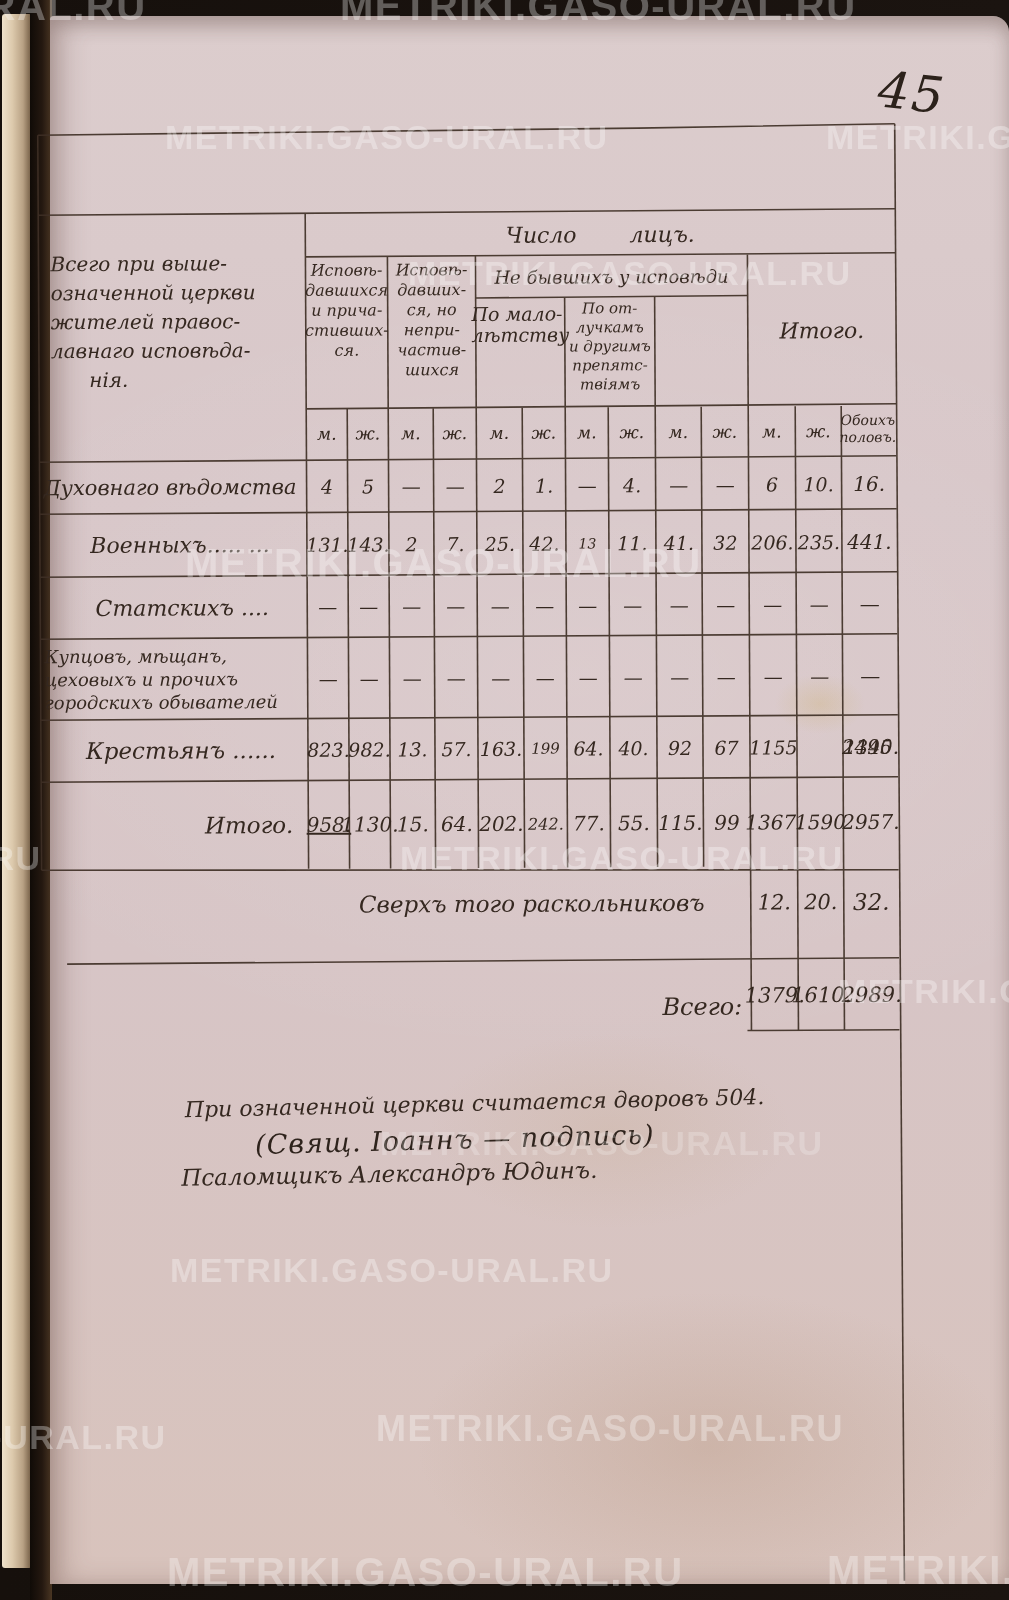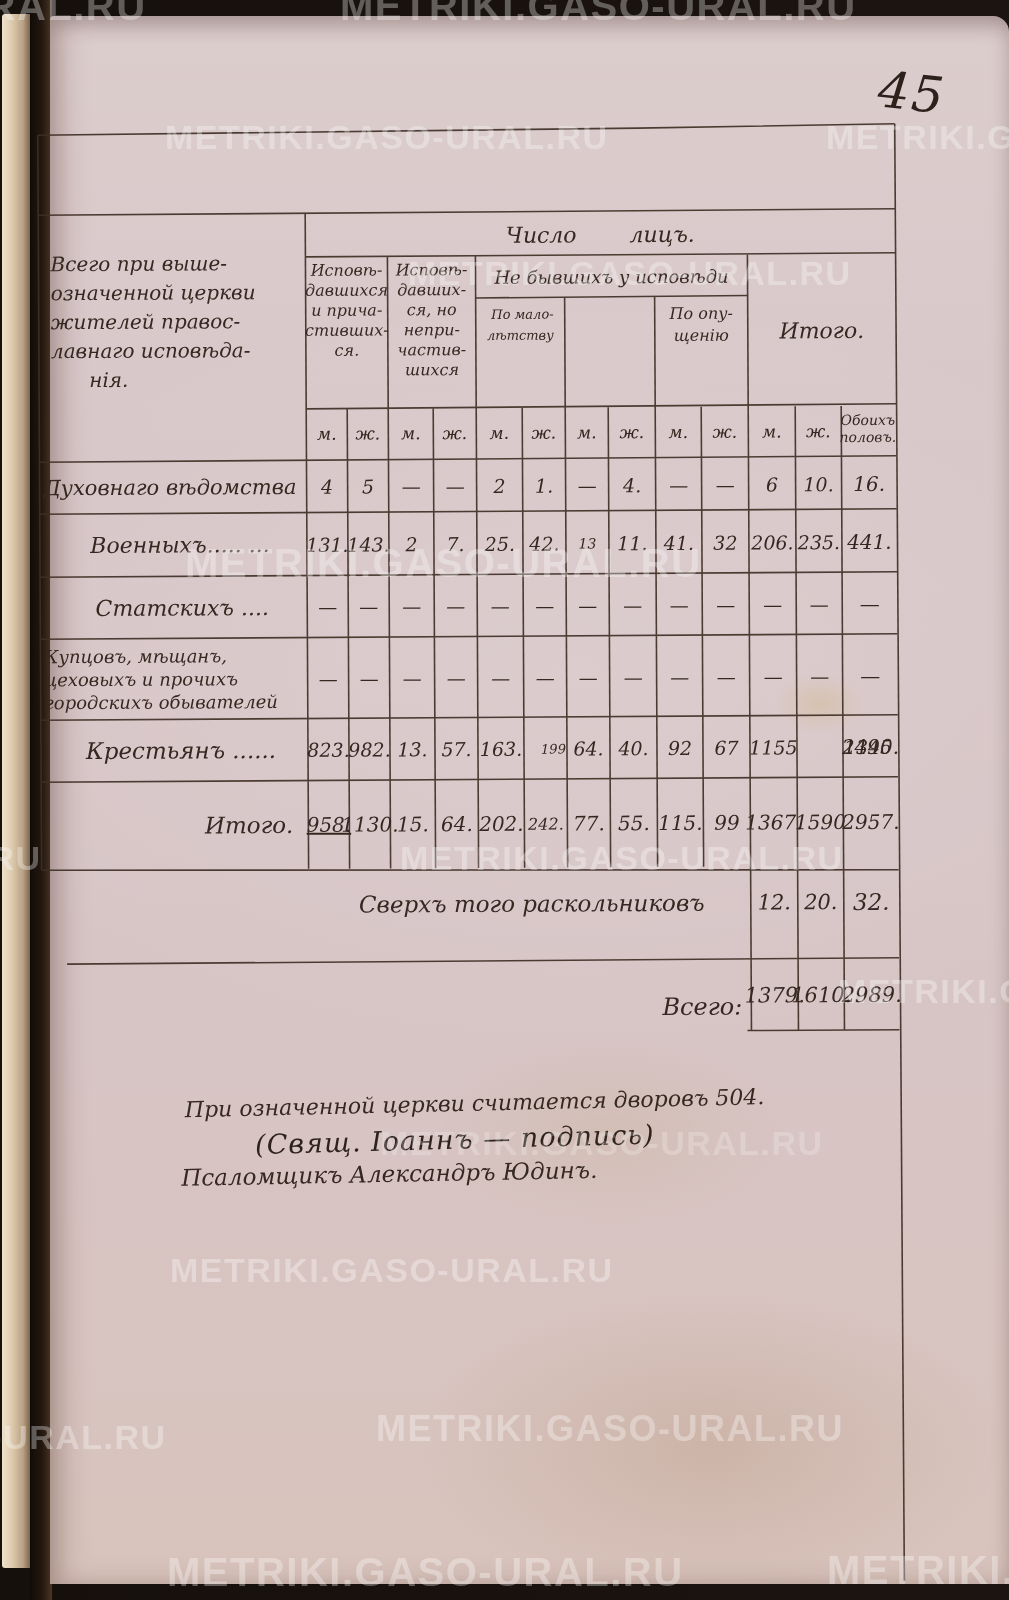--- a/index.html
+++ b/index.html
@@ -49,21 +49,21 @@
     transform:rotate(6deg);z-index:4;letter-spacing:2px;}
   .corner{left:52px;top:242px;width:250px;height:156px;font-size:20px;line-height:29px;}
   .th-top{left:307px;top:214px;width:590px;height:42px;justify-content:center;
     font-size:22px;word-spacing:46px;}
   .g1{left:309px;top:260px;width:78px;height:146px;justify-content:center;
     font-size:16px;line-height:20px;text-align:center;align-items:flex-start;}
   .g2{left:391px;top:260px;width:84px;height:146px;justify-content:center;
     font-size:16px;line-height:20px;text-align:center;align-items:flex-start;}
   .nbt{left:479px;top:258px;width:268px;height:38px;justify-content:center;font-size:18px;}
   .s1{left:479px;top:304px;width:85px;height:100px;justify-content:center;
-    font-size:13px;line-height:21px;text-align:right;align-items:flex-start;}
+    font-size:19px;line-height:21px;text-align:left;align-items:flex-start;}
   .s2{left:568px;top:300px;width:86px;height:106px;justify-content:center;
     font-size:15px;line-height:19px;text-align:center;align-items:flex-start;}
   .s3{left:658px;top:304px;width:89px;height:80px;justify-content:center;
     font-size:16px;line-height:22px;text-align:center;align-items:flex-start;}
   .gt{left:749px;top:258px;width:148px;height:148px;justify-content:center;font-size:22px;}
   .both{left:840px;top:404px;width:57px;height:54px;justify-content:center;
     font-size:14px;line-height:17px;text-align:center;}
   .schism-lbl{left:320px;top:876px;width:420px;height:56px;justify-content:center;font-size:23px;}
   .grand-lbl{left:600px;top:986px;width:140px;height:44px;justify-content:flex-end;font-size:24px;}
   .f1{left:182px;top:1084px;width:660px;height:36px;font-size:22px;transform:rotate(-1deg);}
@@ -147,22 +147,25 @@
 ся.</div>
     <div class="hw lbl pre g2">Исповѣ-
 давших-
 ся, но
 непри-
 частив-
 шихся</div>
     <div class="hw lbl nbt">Не бывшихъ у исповѣди</div>
     <div class="hw lbl pre s1">По мало-
 лѣтству</div>
-    <div class="hw lbl pre s3">По опу-
-щенію</div>
+    <div class="hw lbl pre s2">По от-
+лучкамъ
+и другимъ
+препятс-
+твіямъ</div>
     <div class="hw lbl gt">Итого.</div>
     <div class="hw lbl pre both">Обоихъ
 половъ.</div>
 
     <div id="overlay">
         <div class="cell hw" style="left: 307px; top: 408px; width: 41px; height: 50px; font-size: 17px;">м.</div>
         <div class="cell hw" style="left: 348px; top: 408px; width: 41px; height: 50px; font-size: 17px;">ж.</div>
         <div class="cell hw" style="left: 389px; top: 408px; width: 45px; height: 50px; font-size: 17px;">м.</div>
         <div class="cell hw" style="left: 434px; top: 408px; width: 43px; height: 50px; font-size: 17px;">ж.</div>
         <div class="cell hw" style="left: 477px; top: 408px; width: 46px; height: 50px; font-size: 17px;">м.</div>
@@ -230,21 +233,21 @@
         <div class="cell hw" style="left: 702px; top: 637px; width: 47px; height: 81px; font-size: 19px;">—</div>
         <div class="cell hw" style="left: 749px; top: 637px; width: 47px; height: 81px; font-size: 19px;">—</div>
         <div class="cell hw" style="left: 796px; top: 637px; width: 46px; height: 81px; font-size: 19px;">—</div>
         <div class="cell hw" style="left: 842px; top: 637px; width: 55px; height: 81px; font-size: 20px;">—</div>
         <div class="cell hw" style="left: 60px; top: 718px; width: 240px; height: 62px; font-size: 23px; justify-content: center; text-align: center; line-height: normal;">Крестьянъ ......</div>
         <div class="cell hw" style="left: 307px; top: 718px; width: 41px; height: 62px; font-size: 19px;">823.</div>
         <div class="cell hw" style="left: 348px; top: 718px; width: 41px; height: 62px; font-size: 19px;">982.</div>
         <div class="cell hw" style="left: 389px; top: 718px; width: 45px; height: 62px; font-size: 19px;">13.</div>
         <div class="cell hw" style="left: 434px; top: 718px; width: 43px; height: 62px; font-size: 19px;">57.</div>
         <div class="cell hw" style="left: 477px; top: 718px; width: 46px; height: 62px; font-size: 19px;">163.</div>
-        <div class="cell hw" style="left: 523px; top: 718px; width: 43px; height: 62px; font-size: 13px; margin-left: 8px;">199</div>
+        <div class="cell hw" style="left: 523px; top: 718px; width: 43px; height: 62px; font-size: 15px;">199</div>
         <div class="cell hw" style="left: 566px; top: 718px; width: 43px; height: 62px; font-size: 19px;">64.</div>
         <div class="cell hw" style="left: 609px; top: 718px; width: 47px; height: 62px; font-size: 19px;">40.</div>
         <div class="cell hw" style="left: 656px; top: 718px; width: 46px; height: 62px; font-size: 19px;">92</div>
         <div class="cell hw" style="left: 702px; top: 718px; width: 47px; height: 62px; font-size: 19px;">67</div>
         <div class="cell hw" style="left: 749px; top: 718px; width: 47px; height: 62px; font-size: 19px;">1155</div>
         <div class="cell hw" style="left: 796px; top: 718px; width: 46px; height: 62px; font-size: 19px; padding-left: 48px;">1345</div>
         <div class="cell hw" style="left: 842px; top: 718px; width: 55px; height: 62px; font-size: 20px;">2490.</div>
         <div class="cell hw" style="left: 40px; top: 780px; width: 252px; height: 88px; font-size: 23px; justify-content: flex-end; text-align: left; line-height: normal;">Итого.</div>
         <div class="cell hw" style="left: 307px; top: 780px; width: 41px; height: 88px; font-size: 20px; text-decoration: underline;">958.</div>
         <div class="cell hw" style="left: 348px; top: 780px; width: 41px; height: 88px; font-size: 20px;">1130.</div>

